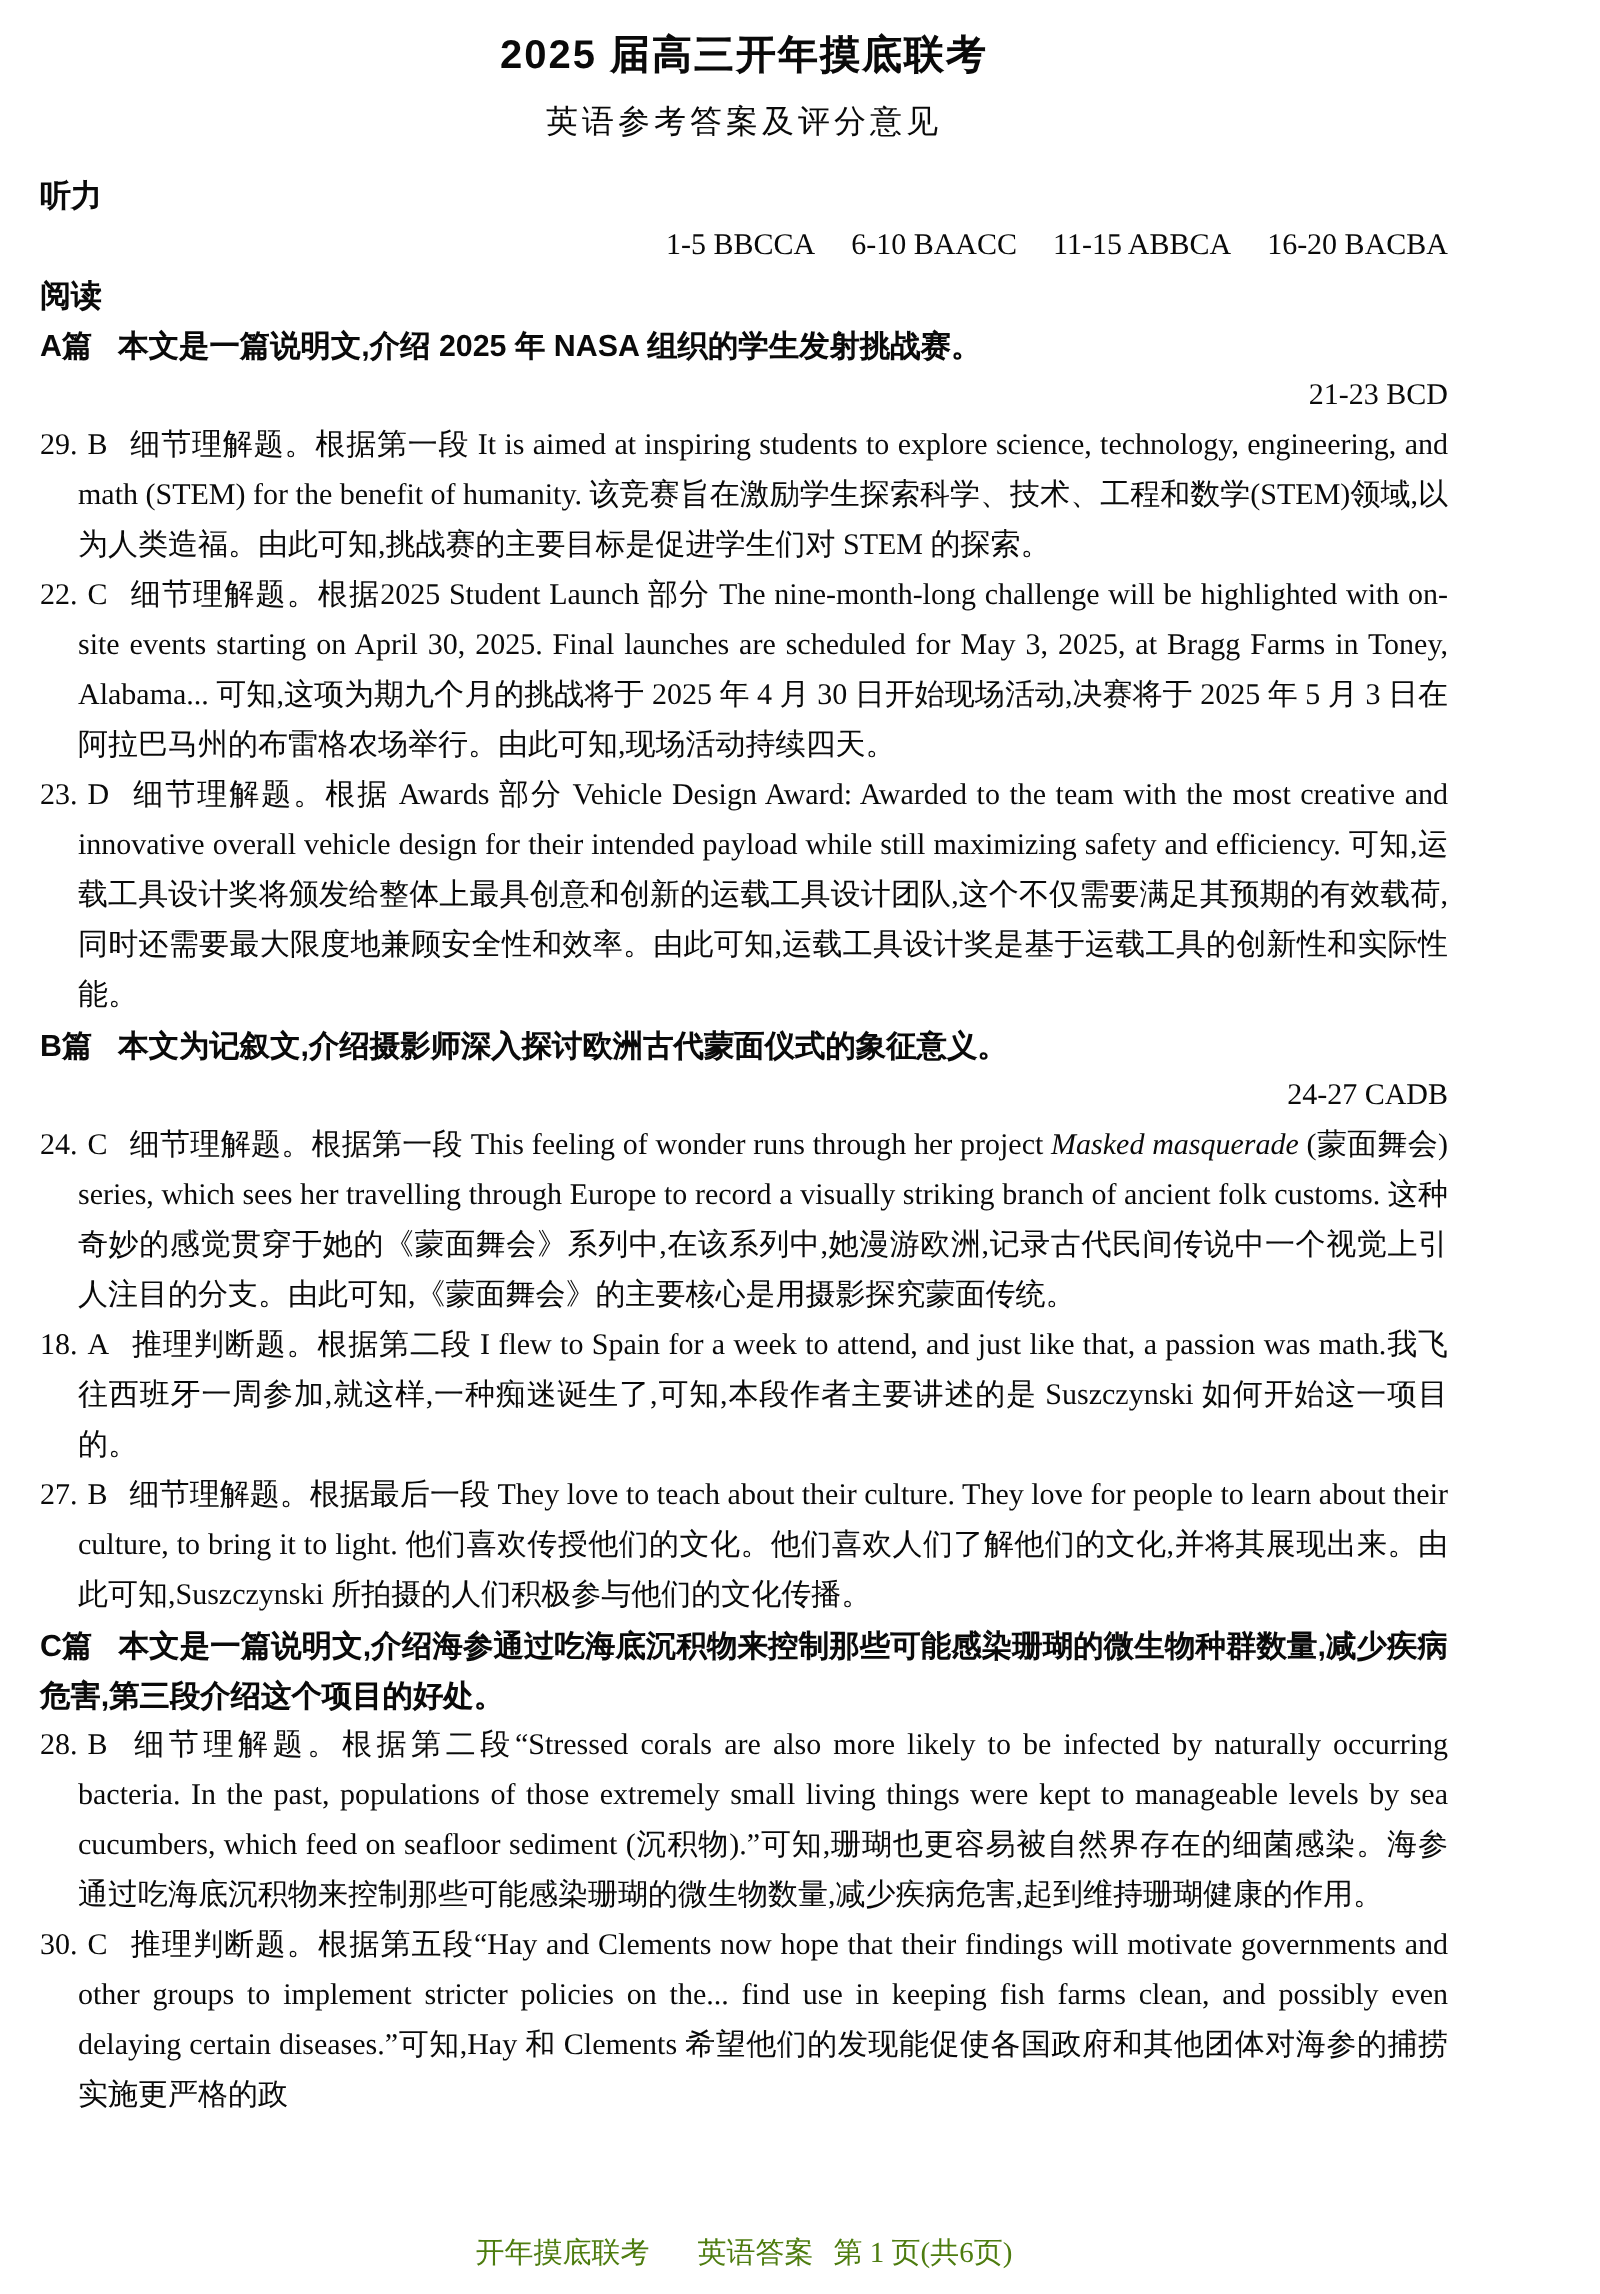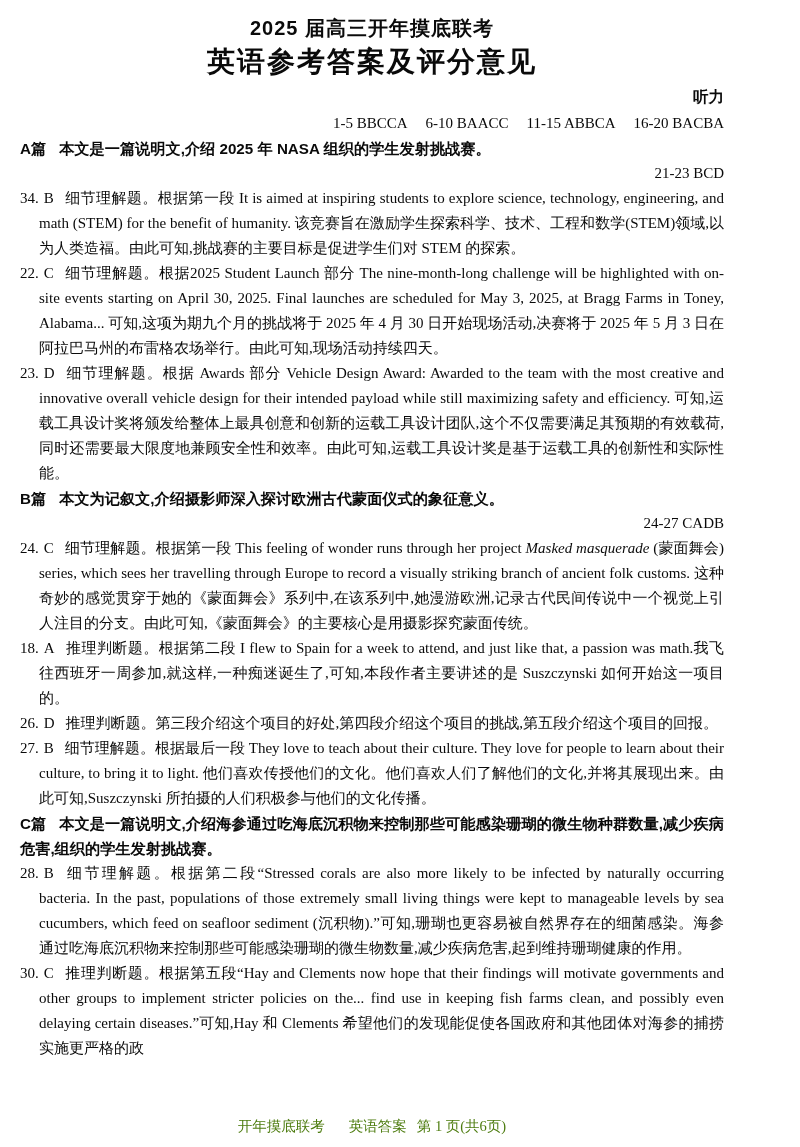--- a/index.html
+++ b/index.html
@@ -18,38 +18,38 @@
     text-align: center;
     font-family: "Liberation Sans", "DejaVu Sans", sans-serif;
     font-weight: 700;
     font-size: 20px;
     line-height: 28px;
     letter-spacing: 1px;
   }
   .subtitle {
     text-align: center;
     font-family: "Liberation Sans", "DejaVu Sans", sans-serif;
-    font-weight: 700;
-    font-size: 28px;
+    font-weight: 400;
+    font-size: 16px;
     line-height: 30px;
     margin-top: 5px;
     letter-spacing: 2px;
   }
   .doc-body {
     margin-top: 9px;
     font-size: 15px;
     line-height: 25px;
     text-align: justify;
   }
   .doc-body > div { margin: 0; }
   .heading {
-    font-family: Liberation Mono, monospace;
+    font-family: Liberation Serif, serif;
     font-weight: 700;
     font-size: 15.5px;
-    text-align: right;
+    text-align: left;
   }
   .answers { text-align: right; }
   .answers .grp { margin-right: 18px; }
   .answers .grp:last-child { margin-right: 0; }
   .summary {
     font-family: "Liberation Sans", "DejaVu Sans", sans-serif;
     font-weight: 700;
     font-size: 15.2px;
   }
   .summary .lbl { margin-right: 13px; }
@@ -72,31 +72,31 @@
 </style>
 </head>
 <body>
 
 <div class="page">
   <div class="title">2025 届高三开年摸底联考</div>
   <div class="subtitle">英语参考答案及评分意见</div>
   <div class="doc-body" id="doc-body">
       <div class="heading">听力</div>
       <div class="answers"><span class="grp">1-5 BBCCA</span><span class="grp">6-10 BAACC</span><span class="grp">11-15 ABBCA</span><span class="grp">16-20 BACBA</span></div>
+      <div class="heading">阅读</div>
       <div class="summary"><span class="lbl">A篇</span><span class="txt">本文是一篇说明文,介绍 2025 年 NASA 组织的学生发射挑战赛。</span></div>
       <div class="answers"><span class="grp">21-23 BCD</span></div>
-      <div class="item"><span class="num">34.</span><span class="ans">B</span><span class="txt"><span>细节理解题。根据第一段 It is aimed at inspiring students to explore science, technology, engineering, and math (STEM) for the benefit of humanity. 该竞赛旨在激励学生探索科学、技术、工程和数学(STEM)领域,以为人类造福。由此可知,挑战赛的主要目标是促进学生们对 STEM 的探索。</span></span></div>
+      <div class="item"><span class="num">29.</span><span class="ans">B</span><span class="txt"><span>细节理解题。根据第一段 It is aimed at inspiring students to explore science, technology, engineering, and math (STEM) for the benefit of humanity. 该竞赛旨在激励学生探索科学、技术、工程和数学(STEM)领域,以为人类造福。由此可知,挑战赛的主要目标是促进学生们对 STEM 的探索。</span></span></div>
       <div class="item"><span class="num">22.</span><span class="ans">C</span><span class="txt"><span>细节理解题。根据2025 Student Launch 部分 The nine-month-long challenge will be highlighted with on-site events starting on April 30, 2025. Final launches are scheduled for May 3, 2025, at Bragg Farms in Toney, Alabama... 可知,这项为期九个月的挑战将于 2025 年 4 月 30 日开始现场活动,决赛将于 2025 年 5 月 3 日在阿拉巴马州的布雷格农场举行。由此可知,现场活动持续四天。</span></span></div>
       <div class="item"><span class="num">23.</span><span class="ans">D</span><span class="txt"><span>细节理解题。根据 Awards 部分 Vehicle Design Award: Awarded to the team with the most creative and innovative overall vehicle design for their intended payload while still maximizing safety and efficiency. 可知,运载工具设计奖将颁发给整体上最具创意和创新的运载工具设计团队,这个不仅需要满足其预期的有效载荷,同时还需要最大限度地兼顾安全性和效率。由此可知,运载工具设计奖是基于运载工具的创新性和实际性能。</span></span></div>
       <div class="summary"><span class="lbl">B篇</span><span class="txt">本文为记叙文,介绍摄影师深入探讨欧洲古代蒙面仪式的象征意义。</span></div>
       <div class="answers"><span class="grp">24-27 CADB</span></div>
       <div class="item"><span class="num">24.</span><span class="ans">C</span><span class="txt"><span>细节理解题。根据第一段 This feeling of wonder runs through her project </span><i>Masked masquerade</i><span> (蒙面舞会) series, which sees her travelling through Europe to record a visually striking branch of ancient folk customs. 这种奇妙的感觉贯穿于她的《蒙面舞会》系列中,在该系列中,她漫游欧洲,记录古代民间传说中一个视觉上引人注目的分支。由此可知,《蒙面舞会》的主要核心是用摄影探究蒙面传统。</span></span></div>
       <div class="item"><span class="num">18.</span><span class="ans">A</span><span class="txt"><span>推理判断题。根据第二段 I flew to Spain for a week to attend, and just like that, a passion was math.我飞往西班牙一周参加,就这样,一种痴迷诞生了,可知,本段作者主要讲述的是 Suszczynski 如何开始这一项目的。</span></span></div>
-      <div class="item"><span class="num">26.</span><span class="ans">D</span><span class="txt"><span>推理判断题。第三段介绍这个项目的好处,第四段介绍这个项目的挑战,第五段介绍这个项目的回报。</span></span></div>
       <div class="item"><span class="num">27.</span><span class="ans">B</span><span class="txt"><span>细节理解题。根据最后一段 They love to teach about their culture. They love for people to learn about their culture, to bring it to light. 他们喜欢传授他们的文化。他们喜欢人们了解他们的文化,并将其展现出来。由此可知,Suszczynski 所拍摄的人们积极参与他们的文化传播。</span></span></div>
-      <div class="summary"><span class="lbl">C篇</span><span class="txt">本文是一篇说明文,介绍海参通过吃海底沉积物来控制那些可能感染珊瑚的微生物种群数量,减少疾病危害,组织的学生发射挑战赛。</span></div>
+      <div class="summary"><span class="lbl">C篇</span><span class="txt">本文是一篇说明文,介绍海参通过吃海底沉积物来控制那些可能感染珊瑚的微生物种群数量,减少疾病危害,第三段介绍这个项目的好处。</span></div>
       <div class="item"><span class="num">28.</span><span class="ans">B</span><span class="txt"><span>细节理解题。根据第二段“Stressed corals are also more likely to be infected by naturally occurring bacteria. In the past, populations of those extremely small living things were kept to manageable levels by sea cucumbers, which feed on seafloor sediment (沉积物).”可知,珊瑚也更容易被自然界存在的细菌感染。海参通过吃海底沉积物来控制那些可能感染珊瑚的微生物数量,减少疾病危害,起到维持珊瑚健康的作用。</span></span></div>
       <div class="item"><span class="num">30.</span><span class="ans">C</span><span class="txt"><span>推理判断题。根据第五段“Hay and Clements now hope that their findings will motivate governments and other groups to implement stricter policies on the... find use in keeping fish farms clean, and possibly even delaying certain diseases.”可知,Hay 和 Clements 希望他们的发现能促使各国政府和其他团体对海参的捕捞实施更严格的政</span></span></div>
     </div>
   <div class="footer">
     <span class="f-exam">开年摸底联考</span><span class="f-subj">英语答案</span><span class="f-page">第 1 页(共6页)</span>
   </div>
 </div>
 
 </body></html>

